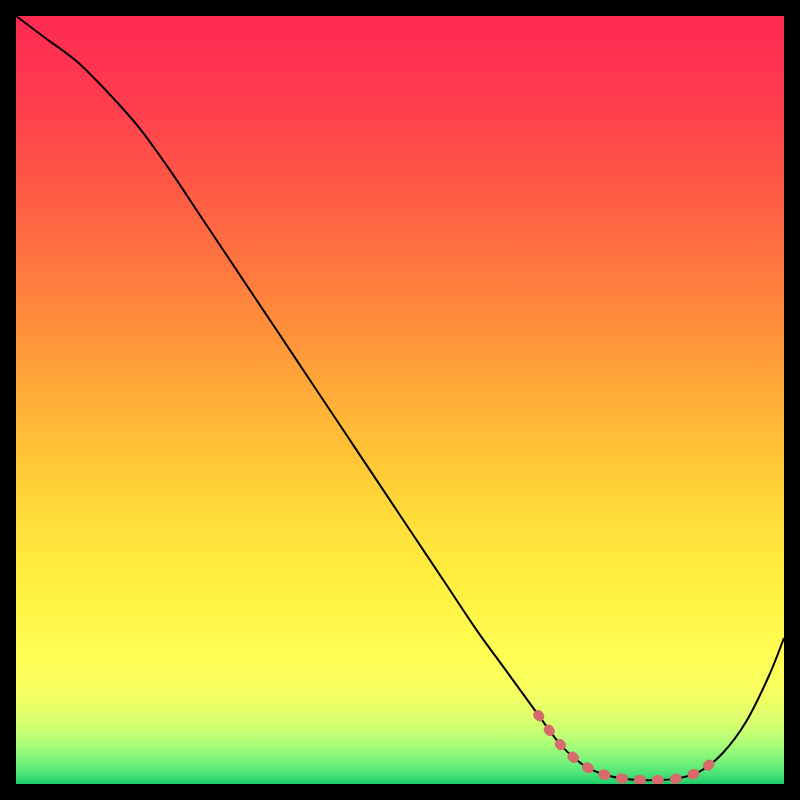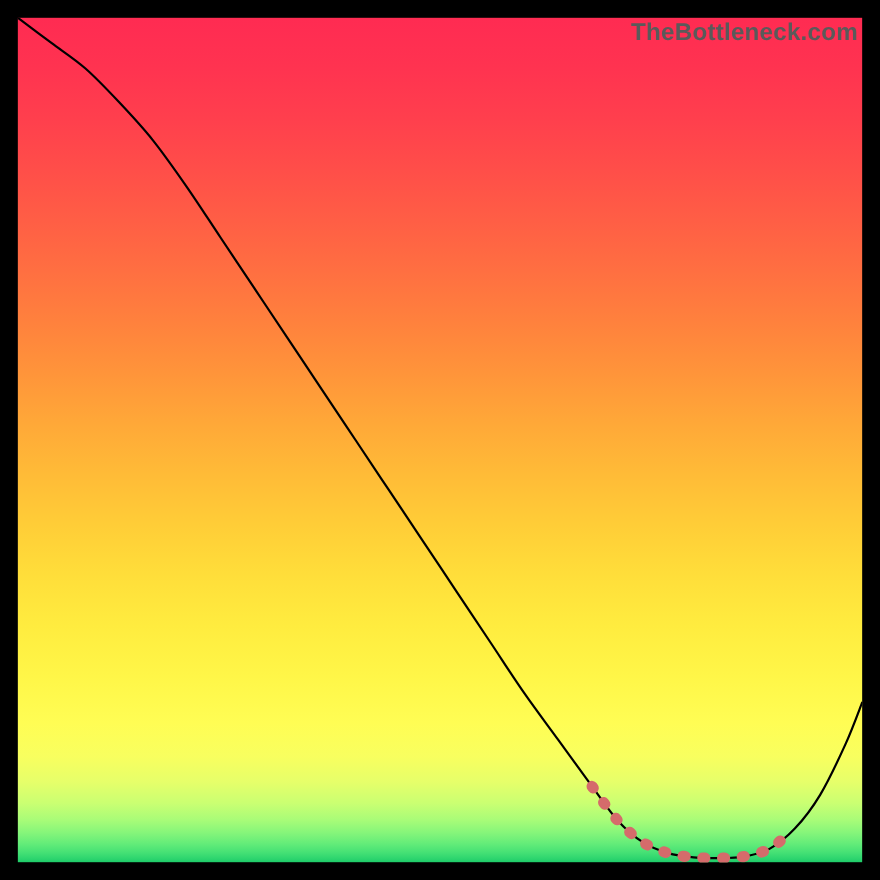--- a/index.html
+++ b/index.html
@@ -80,15 +80,14 @@
           </linearGradient>
       </defs>
       <rect x="0" y="0" width="768" height="768" fill="url(#bgGrad)"></rect>
     </svg>
 
     <svg class="curve-layer" width="768" height="768" viewBox="0 0 768 768">
       <path id="mainCurve" fill="none" stroke="#000000" stroke-width="2" d="M 0 0 C 5.12 3.839999999999994 20.479999999999997 15.359999999999957 30.72 23.039999999999964 C 40.96 30.71999999999997 51.199999999999996 37.12000000000004 61.44 46.08000000000004 C 71.67999999999999 55.04000000000004 81.92 65.91999999999996 92.16 76.79999999999995 C 102.39999999999999 87.67999999999995 112.63999999999999 98.56000000000002 122.88 111.36000000000001 C 133.12 124.16000000000001 143.36 138.8799999999999 153.60000000000002 153.5999999999999 C 163.84000000000003 168.3199999999999 174.07999999999998 184.32000000000005 184.32 199.68000000000006 C 194.56 215.04000000000008 204.8 230.4 215.04000000000002 245.76 C 225.28000000000003 261.12 235.51999999999998 276.48 245.76 291.84000000000003 C 256 307.20000000000005 266.24 322.55999999999995 276.48 337.91999999999996 C 286.72 353.28 296.96000000000004 368.64 307.20000000000005 384 C 317.44000000000005 399.36 327.68 414.71999999999997 337.92 430.08 C 348.16 445.44 358.4 460.79999999999995 368.64 476.15999999999997 C 378.88 491.52 389.12 506.88 399.36 522.24 C 409.6 537.6 419.84000000000003 552.9599999999999 430.08000000000004 568.3199999999999 C 440.32000000000005 583.68 450.55999999999995 599.68 460.79999999999995 614.4 C 471.03999999999996 629.12 481.28 642.56 491.52 656.64 C 501.76 670.72 513.28 686.72 522.24 698.88 C 531.2 711.04 537.6 721.152 545.28 729.6 C 552.9599999999999 738.048 560.6399999999999 744.576 568.3199999999999 749.568 C 576 754.56 583.68 757.248 591.36 759.552 C 599.0400000000001 761.856 606.7200000000001 762.624 614.4000000000001 763.392 C 622.08 764.1600000000001 629.76 764.288 637.4399999999999 764.16 C 645.1199999999999 764.0319999999999 652.8 764.032 660.48 762.624 C 668.1600000000001 761.216 675.8399999999999 759.936 683.52 755.712 C 691.2 751.4879999999999 698.8800000000001 745.472 706.5600000000001 737.28 C 714.24 729.088 721.92 719.3599999999999 729.5999999999999 706.56 C 737.2799999999999 693.76 746.24 674.5600000000001 752.64 660.48 C 759.04 646.4 765.44 628.4799999999999 768 622.0799999999999"></path>
       <path id="dottedCurve" fill="none" stroke="#d56b6b" stroke-width="10" stroke-linecap="round" stroke-dasharray="2 16" d="M 522.24 698.88 C 526.08 704 537.6 721.152 545.28 729.6 C 552.9599999999999 738.048 560.6399999999999 744.576 568.3199999999999 749.568 C 576 754.56 583.68 757.248 591.36 759.552 C 599.0400000000001 761.856 606.7200000000001 762.624 614.4000000000001 763.392 C 622.08 764.1600000000001 629.76 764.288 637.4399999999999 764.16 C 645.1199999999999 764.0319999999999 652.8 764.032 660.48 762.624 C 668.1600000000001 761.216 677.12 758.912 683.52 755.712 C 689.92 752.512 696.3199999999999 745.472 698.88 743.424"></path>
     </svg>
 
-    <div class="watermark">TheBottleneck.com</div>
   </div>
 </div>
 
 </body></html>

